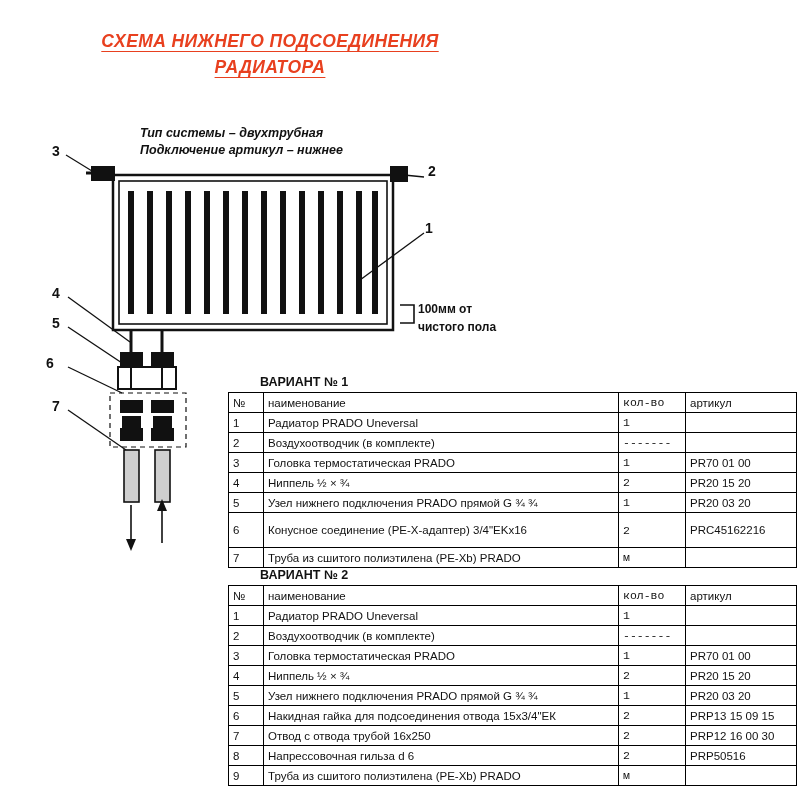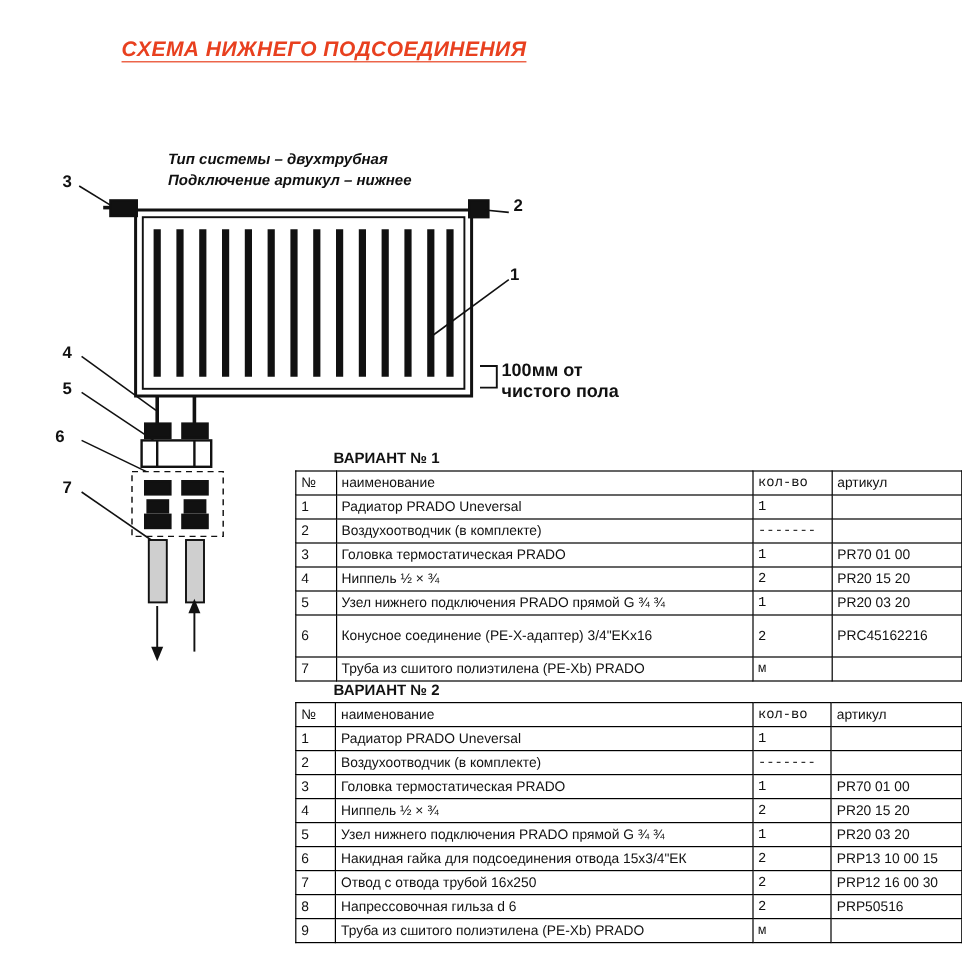--- a/index.html
+++ b/index.html
@@ -61,36 +61,35 @@
     font-size: 12.5px;
     line-height: 17px;
     white-space: nowrap;
   }
 
   .floor-note {
     position: absolute;
     left: 418px;
     top: 195px;
     font-weight: bold;
-    font-size: 15px;
+    font-size: 12px;
     line-height: 18px;
     white-space: nowrap;
   }
 
   .callout {
     position: absolute;
     font-weight: bold;
     font-size: 14px;
   }
 
   
   .variant-block {
     position: absolute;
     left: 228px;
-    margin-left: 18px;
   }
   .variant-1 { top: 375px; }
   .variant-2 { top: 568px; }
 
   .variant-caption {
     font-weight: bold;
     font-size: 12.5px;
     padding-left: 32px;
     padding-bottom: 3px;
   }
@@ -119,20 +118,21 @@
   .c-art   { width: 102px; }
   tr.tall td { height: 32px; }
 </style>
 </head>
 <body>
 
 <div class="page">
 
   <div class="title">
     <span class="line">СХЕМА НИЖНЕГО ПОДСОЕДИНЕНИЯ</span>
+    <span class="line">РАДИАТОРА</span>
   </div>
 
   <div class="diagram">
 
     <div class="sys-note">
       <div>Тип системы – двухтрубная</div>
       <div>Подключение артикул – нижнее</div>
     </div>
 
     <div class="floor-note">
@@ -312,21 +312,21 @@
         <tr>
           <td class="c-num">5</td>
           <td class="c-name">Узел нижнего подключения PRADO прямой G ¾ ¾</td>
           <td class="c-qty">1</td>
           <td class="c-art">PR20 03 20</td>
         </tr>
         <tr>
           <td class="c-num">6</td>
           <td class="c-name">Накидная гайка для подсоединения отвода 15х3/4"ЕК</td>
           <td class="c-qty">2</td>
-          <td class="c-art">PRP13 10 00 15</td>
+          <td class="c-art">PRP13 15 09 15</td>
         </tr>
         <tr>
           <td class="c-num">7</td>
           <td class="c-name">Отвод с отвода трубой 16х250</td>
           <td class="c-qty">2</td>
           <td class="c-art">PRP12 16 00 30</td>
         </tr>
         <tr>
           <td class="c-num">8</td>
           <td class="c-name">Напрессовочная гильза d 6</td>

